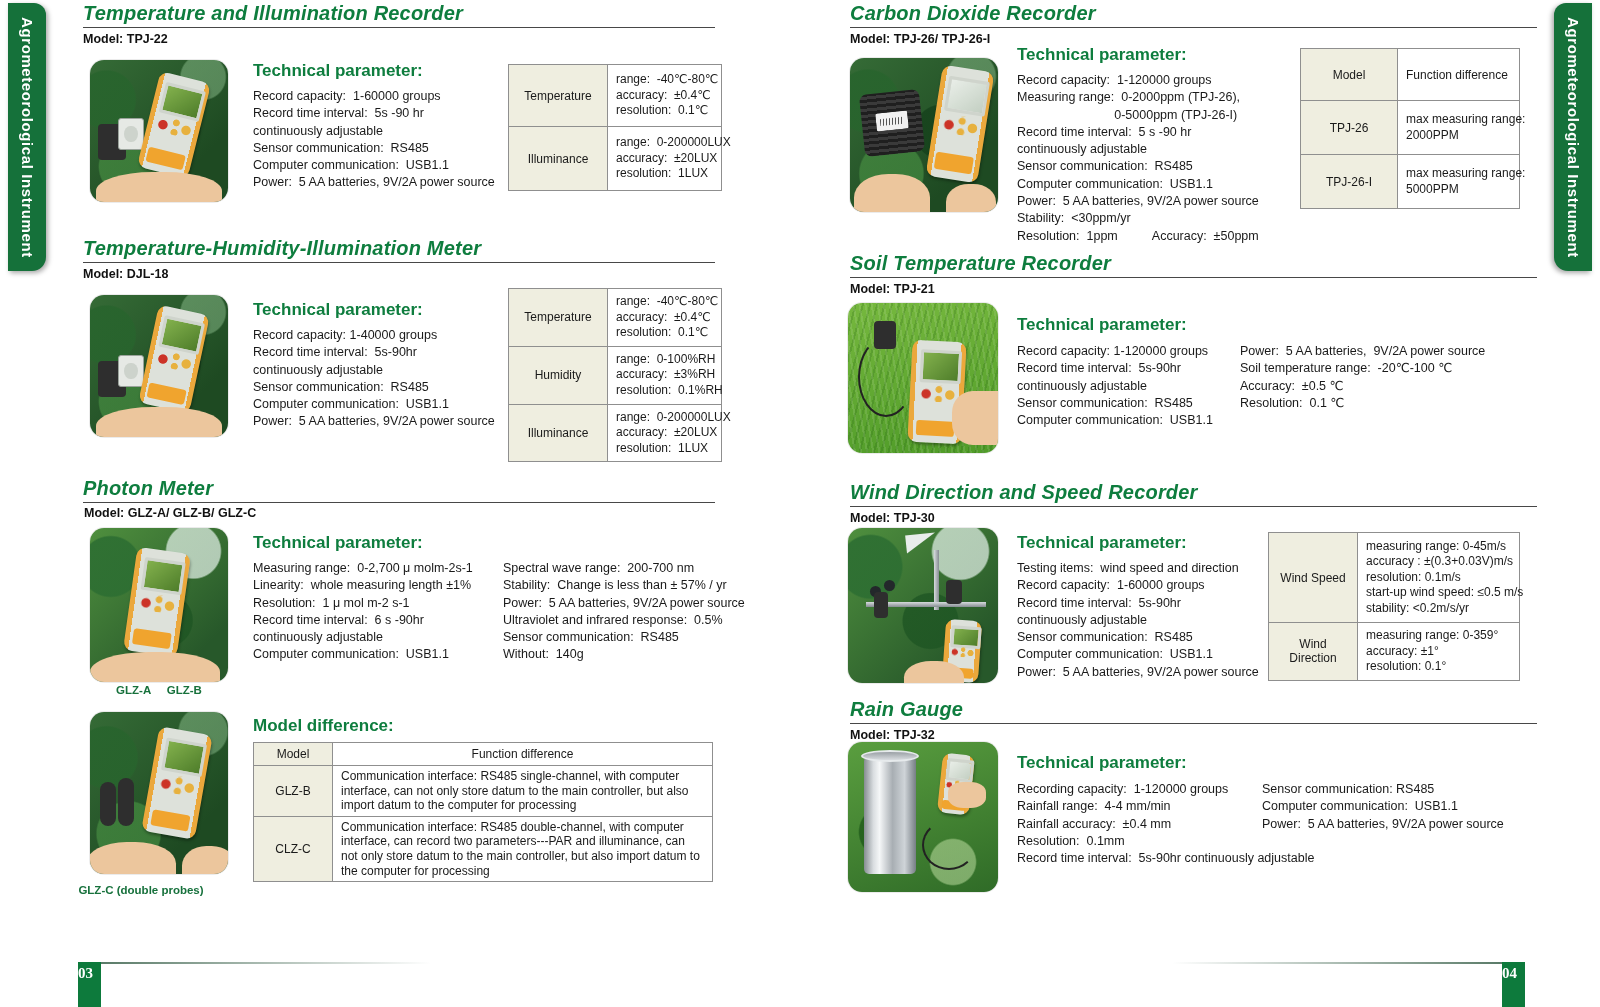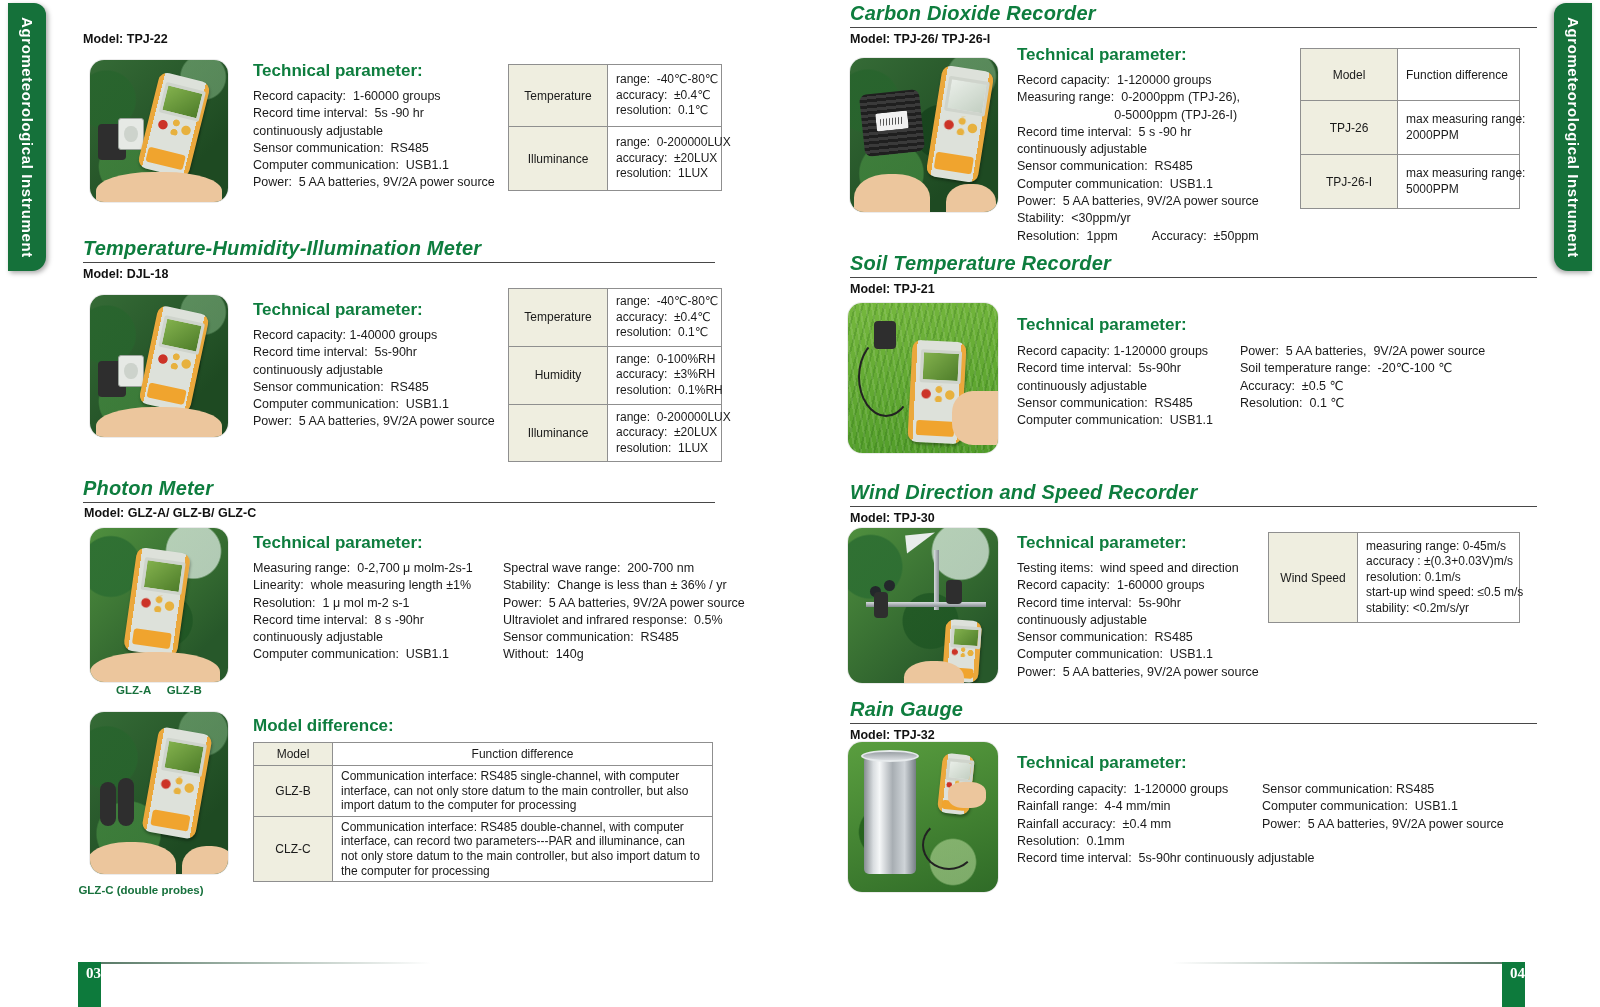--- a/index.html
+++ b/index.html
@@ -38,21 +38,21 @@
 
   table.md{position:absolute;border-collapse:collapse;table-layout:fixed;width:460px;}
   table.md td{border:1px solid #8f8f8f;font-size:12px;vertical-align:middle;padding:3px 8px;line-height:14.6px;}
   table.md td.m{background:#efeee0;text-align:center;width:62px;}
   table.md td.f{background:#ffffff;}
   table.md td.fh{background:#ffffff;text-align:center;}
 
   
   .pagebox{position:absolute;top:962px;width:23px;height:45px;background:#0d7a3c;color:#fff;
        font-family:"Liberation Serif","DejaVu Serif",serif;font-weight:bold;font-size:15px;
-       text-align:right;padding-top:3px;box-sizing:border-box;}
+       text-align:left;padding-top:3px;box-sizing:border-box;}
   .rule{position:absolute;top:962px;height:1.5px;width:330px;}
   .rule-l{background:linear-gradient(90deg,rgba(80,115,95,.95),rgba(80,115,95,0));}
   .rule-r{background:linear-gradient(270deg,rgba(80,115,95,.95),rgba(80,115,95,0));}
 
   
   .photo{position:absolute;border-radius:14px;overflow:hidden;box-shadow:0 0 0 1px rgba(0,0,0,.08);}
   .bg-leaf{background:
      radial-gradient(circle at 82% 12%, rgba(150,200,150,.45) 0 13%, transparent 14%),
      radial-gradient(circle at 12% 28%, rgba(40,100,45,.9) 0 18%, transparent 19%),
      radial-gradient(circle at 62% 48%, rgba(22,66,28,.85) 0 22%, transparent 23%),
@@ -106,20 +106,23 @@
 
 <div class="spread">
 
   <div class="tab tab-left">
     <div class="tab-text">Agrometeorological Instrument</div>
   </div>
   <div class="tab tab-right">
     <div class="tab-text">Agrometeorological Instrument</div>
   </div>
 
+  <div class="sec-head abs" style="left:83px;top:2px;width:632px">
+    <div class="sec-title">Temperature and Illumination Recorder</div>
+  </div>
   <div class="model" style="left:83px;top:32px">Model: TPJ-22</div>
   <div class="photo bg-leaf" style="left:90px;top:60px;width:138px;height:142px">
     <div class="probe-dark" style="left:8px;top:64px;width:28px;height:36px"></div>
     <div class="probe-face" style="left:28px;top:58px;width:24px;height:30px"></div>
     <div class="dev" style="left:58px;top:16px;width:52px;height:98px;transform:rotate(14deg)">
       <div class="scr"></div>
       <div class="keys"></div>
       <div class="pad"></div>
     </div>
     <div class="hand" style="left:6px;bottom:-12px;width:126px;height:42px"></div>
@@ -217,27 +220,27 @@
       <div class="pad"></div>
     </div>
     <div class="hand" style="left:0px;bottom:-14px;width:130px;height:44px"></div>
   </div>
   <div class="caption" style="left:90px;top:684px;width:138px">GLZ-A     GLZ-B</div>
   <div class="tech" style="left:253px;top:533px">Technical parameter:</div>
   <div class="params" style="left:253px;top:560px">
       <div class="ln">Measuring range:  0-2,700 μ molm-2s-1</div>
       <div class="ln">Linearity:  whole measuring length ±1%</div>
       <div class="ln">Resolution:  1 μ mol m-2 s-1</div>
-      <div class="ln">Record time interval:  8 s -90hr</div>
+      <div class="ln">Record time interval:  6 s -90hr</div>
       <div class="ln">continuously adjustable</div>
       <div class="ln">Computer communication:  USB1.1</div>
     </div>
   <div class="params" style="left:503px;top:560px">
       <div class="ln">Spectral wave range:  200-700 nm</div>
-      <div class="ln">Stability:  Change is less than ± 36% / yr</div>
+      <div class="ln">Stability:  Change is less than ± 57% / yr</div>
       <div class="ln">Power:  5 AA batteries, 9V/2A power source</div>
       <div class="ln">Ultraviolet and infrared response:  0.5%</div>
       <div class="ln">Sensor communication:  RS485</div>
       <div class="ln">Without:  140g</div>
     </div>
 
   <div class="photo bg-leaf" style="left:90px;top:712px;width:138px;height:162px">
     <div class="probe-dark" style="left:10px;top:70px;width:16px;height:44px;border-radius:8px"></div>
     <div class="probe-dark" style="left:28px;top:66px;width:16px;height:48px;border-radius:8px"></div>
     <div class="dev" style="left:60px;top:18px;width:54px;height:106px;transform:rotate(10deg)">
@@ -382,20 +385,28 @@
         <tr style="height:90px">
       <td class="lbl" style="width:72px">Wind Speed</td>
       <td class="val">
             <div class="ln">measuring range: 0-45m/s</div>
             <div class="ln">accuracy : ±(0.3+0.03V)m/s</div>
             <div class="ln">resolution: 0.1m/s</div>
             <div class="ln">start-up wind speed: ≤0.5 m/s</div>
             <div class="ln">stability: &lt;0.2m/s/yr</div>
           </td>
     </tr>
+    <tr style="height:52px">
+      <td class="lbl">Wind Direction</td>
+      <td class="val">
+            <div class="ln">measuring range: 0-359°</div>
+            <div class="ln">accuracy: ±1°</div>
+            <div class="ln">resolution: 0.1°</div>
+          </td>
+    </tr>
   </tbody>
     </table>
 
   <div class="sec-head abs" style="left:850px;top:698px;width:687px">
     <div class="sec-title">Rain Gauge</div>
   </div>
   <div class="model" style="left:850px;top:728px">Model: TPJ-32</div>
   <div class="photo bg-plant" style="left:848px;top:742px;width:150px;height:150px">
     <div class="cyl" style="left:16px;top:14px;width:52px;height:118px"></div>
     <div class="cyl-rim" style="left:13px;top:8px;width:58px"></div>

